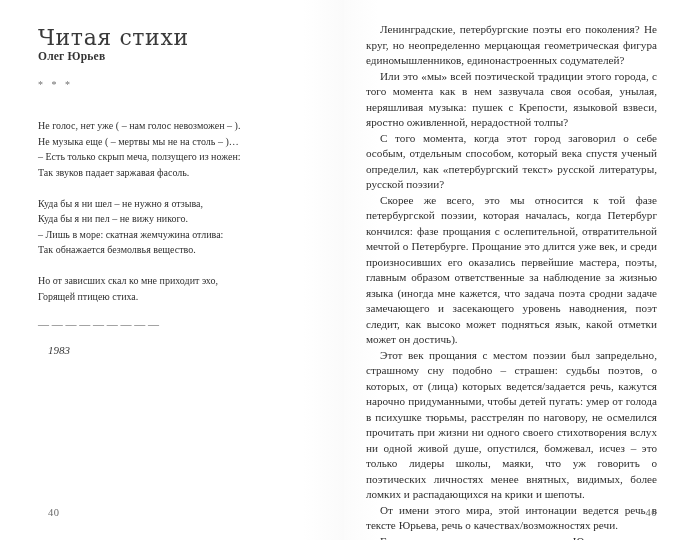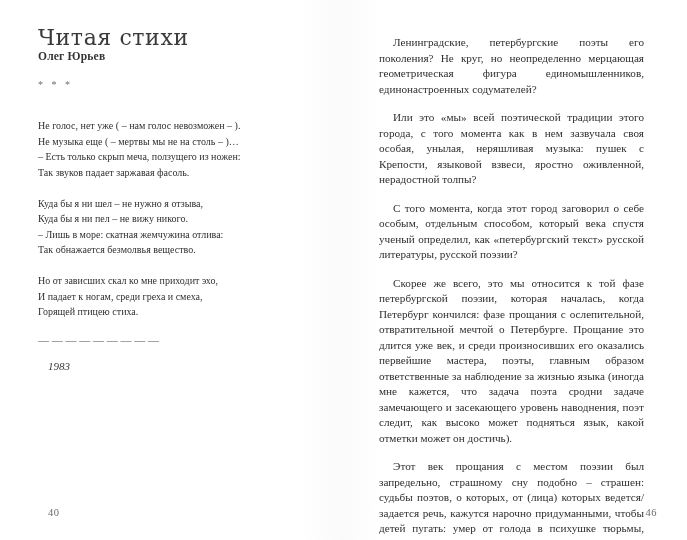--- a/index.html
+++ b/index.html
@@ -101,21 +101,21 @@
     bottom: 22px;
     font-size: 10.5px;
     color: #6a6a6a;
     letter-spacing: 0.5px;
   }
   .folio-left { left: 48px; }
   .folio-right { right: 30px; }
 
   
   .right-prose p {
-    margin: 13px;
+    margin: 0;
     font-size: 11.2px;
     line-height: 15.5px;
     text-align: justify;
     text-indent: 14px;
     color: #2f2f2f;
     hyphens: manual;
   }
 </style>
 </head>
 <body>
@@ -141,21 +141,20 @@
 
       <div class="stanza">
         <div class="line">Куда бы я ни шел – не нужно я отзыва,</div>
         <div class="line">Куда бы я ни пел – не вижу никого.</div>
         <div class="line">– Лишь в море: скатная жемчужина отлива:</div>
         <div class="line">Так обнажается безмолвья вещество.</div>
       </div>
 
       <div class="stanza">
         <div class="line">Но от зависших скал ко мне приходит эхо,</div>
-        <div class="line">И падает к ногам, среди греха и смеха,</div>
         <div class="line">Горящей птицею стиха.</div>
       </div>
 
       <div class="rule-dashes">— — — — — — — — —</div>
 
 
       <div class="poem-year">1983</div>
     </div>
 
     <div class="folio folio-left">40</div>

